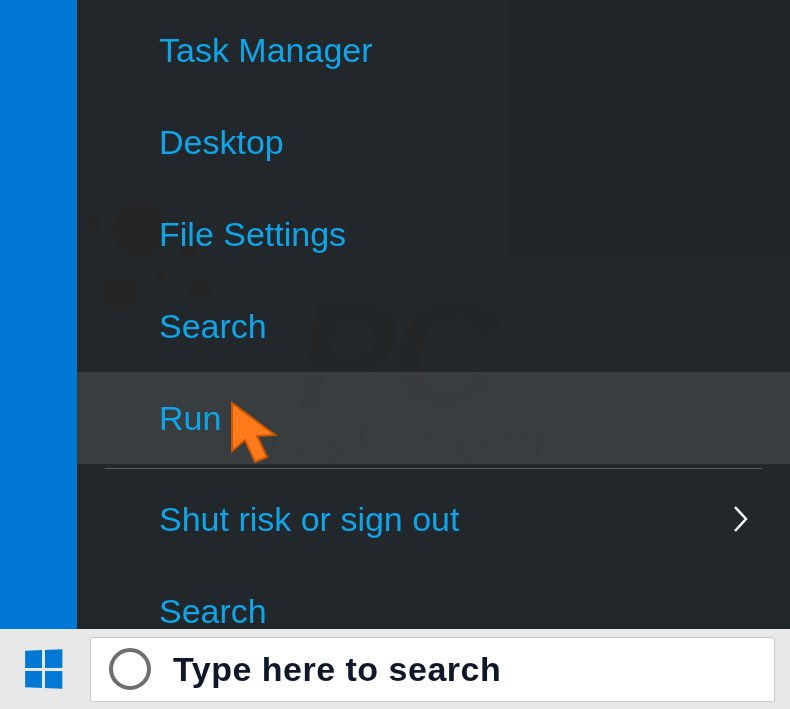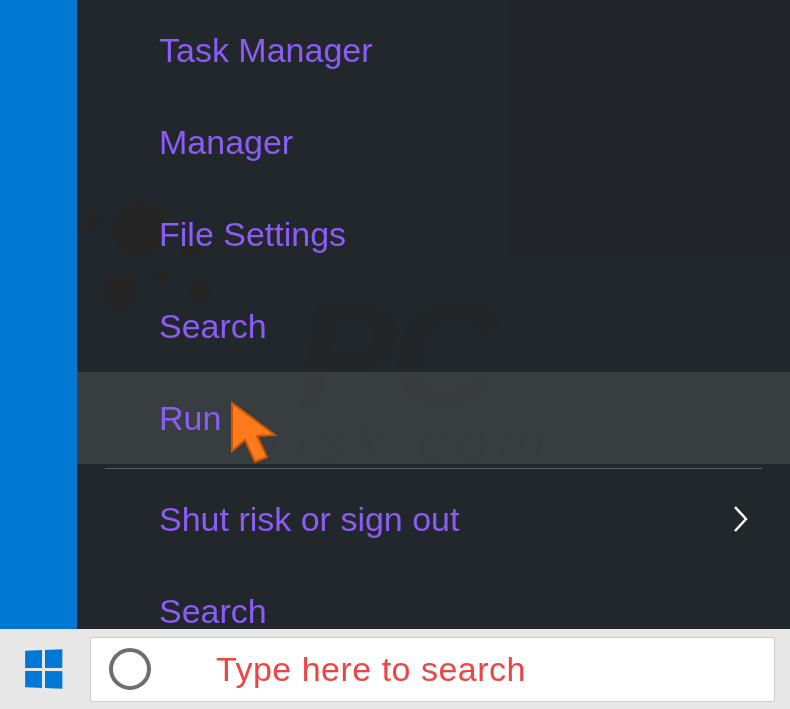--- a/index.html
+++ b/index.html
@@ -89,41 +89,40 @@
     }
     .search-icon-circle {
       width: 42px;
       height: 42px;
       border: 4px solid #6e6e6e;
       border-radius: 50%;
       margin-right: 22px;
       flex-shrink: 0;
     }
     .search-placeholder {
-      color: #ef4444;
+      color: #0f172a;
       font-size: 34px;
-      font-weight: 400;
+      font-weight: 700;
       letter-spacing: 0.5px;
-      margin-left: 43px;
     }
     .context-menu {
       position: absolute;
       top: 0;
       left: 77px;
       width: 713px;
       background: rgba(35, 35, 35, 0.96);
       padding-top: 4px;
       padding-bottom: 2px;
     }
     .menu-item {
       height: 92px;
       display: flex;
       align-items: center;
       padding: 0 82px;
-      color: #8b5cf6;
+      color: #0ea5e9;
       font-size: 34px;
       font-weight: 400;
       cursor: pointer;
       position: relative;
     }
     .menu-item.highlighted {
       background: rgba(255, 255, 255, 0.10);
     }
     .menu-divider {
       height: 1px;
@@ -186,21 +185,21 @@
     <div class="dot d4"></div>
     <div class="dot d5"></div>
     <div class="dot d6"></div>
   </div>
 
   <div class="context-menu">
     <div class="menu-item">
       <span>Task Manager</span>
     </div>
     <div class="menu-item">
-      <span>Manager</span>
+      <span>Desktop</span>
     </div>
     <div class="menu-item">
       <span>File Settings</span>
     </div>
     <div class="menu-item">
       <span>Search</span>
     </div>
     <div class="menu-item highlighted">
       <span>Run</span>
     </div>

